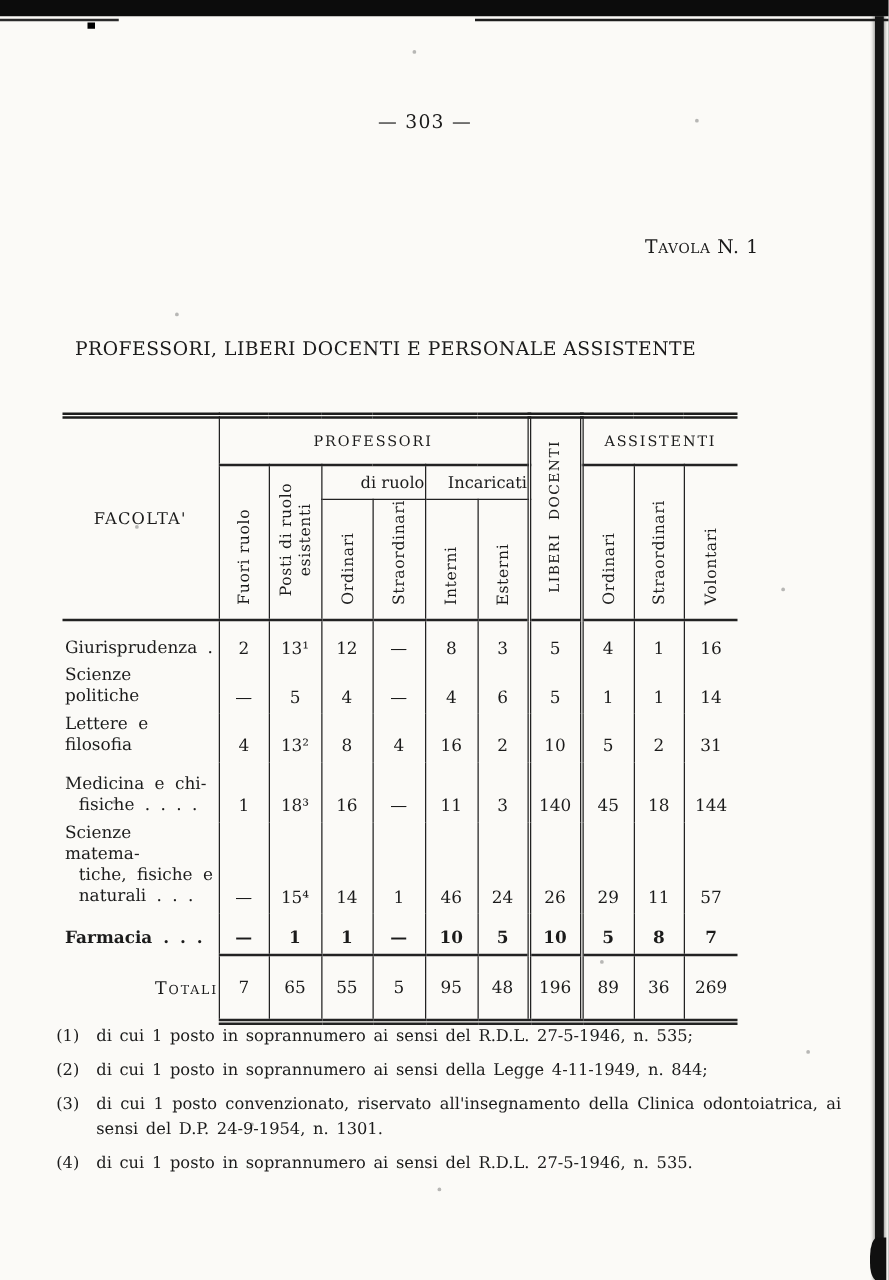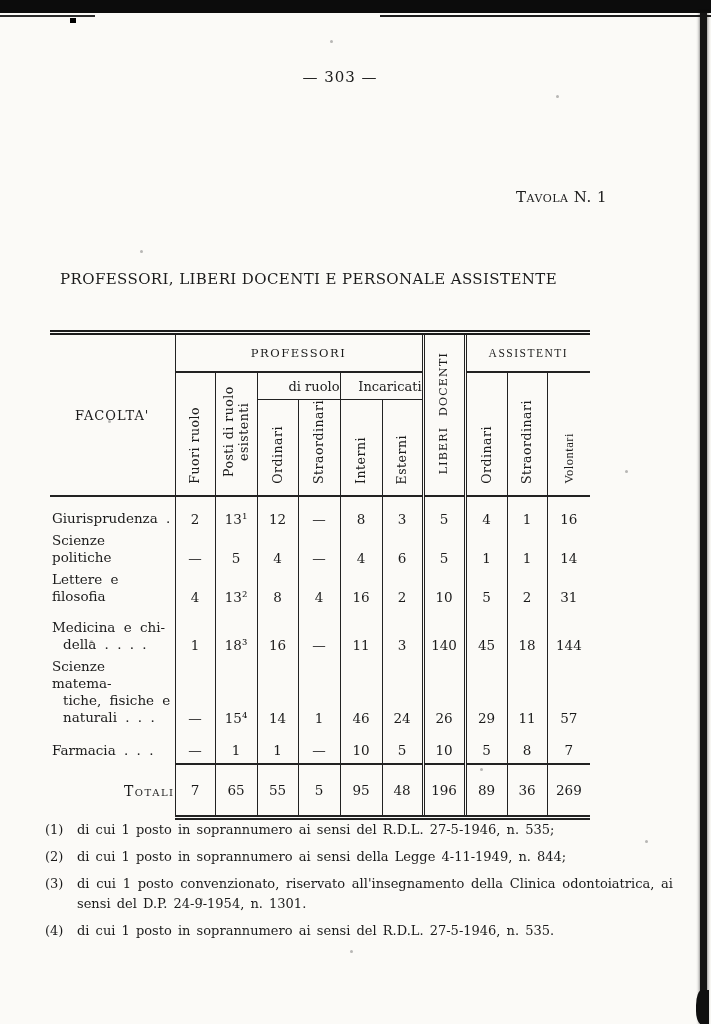--- a/index.html
+++ b/index.html
@@ -15,50 +15,50 @@
   .top-band-line2 { position:absolute; top:15px; left:0; width:95px; height:2px; background:#2a2a2a; }
   .right-band { position:absolute; top:13px; right:4px; width:7px; height:1011px; background:#141414; box-shadow:0 0 3px 1px rgba(20,20,20,.45); }
   .right-blob { position:absolute; bottom:0; right:2px; width:13px; height:34px; background:#101010; border-radius:45% 0 0 40%; }
   .corner-dot { position:absolute; top:18px; left:70px; width:6px; height:5px; background:#000; }
   .speck { position:absolute; width:3px; height:3px; background:#3a3a3a; opacity:.35; border-radius:50%; }
   .s1{top:40px;left:330px}.s2{top:95px;left:556px}.s3{top:250px;left:140px}.s4{top:470px;left:625px}
   .s5{top:640px;left:90px}.s6{top:768px;left:480px}.s7{top:950px;left:350px}.s8{top:898px;left:200px}
   .s9{top:840px;left:645px}.s10{top:420px;left:108px}
 
   
-  .page-number { position:absolute; top:68px; left:0; width:680px; text-align:center; font-size:15px; letter-spacing:1px; }
+  .page-number { position:absolute; top:88px; left:0; width:680px; text-align:center; font-size:15px; letter-spacing:1px; }
   .tavola { position:absolute; top:188px; right:104px; font-size:15px; font-variant:small-caps; letter-spacing:.5px; }
   .doc-title { position:absolute; top:270px; left:60px; width:540px; font-size:15px; letter-spacing:.4px; white-space:nowrap; }
 
   
   .tbl-wrap { position:absolute; top:330px; left:50px; }
   table { border-collapse:collapse; table-layout:fixed; width:540px; border-top:5px double #1c1c1c; }
   th, td { padding:0; font-weight:normal; }
   thead th { border-left:1px solid #222; border-right:1px solid #222; }
   thead tr:first-child th:first-child { border-left:none; }
-  thead th.noborder-r { border-right:none;font-family:Liberation Serif, serif; }
+  thead th.noborder-r { border-right:none; }
   .grp { font-size:11.5px; letter-spacing:1.5px; vertical-align:middle; text-align:center; border-bottom:2px solid #222; height:36px; }
   .subgrp { font-size:13px; text-align:right; vertical-align:middle; border-bottom:1.5px solid #222; height:26px; }
   .facolta-h { font-size:13px; letter-spacing:1px; text-align:center; vertical-align:middle; }
   .vert { writing-mode:vertical-rl; transform:rotate(180deg); display:inline-block; font-size:12.5px; letter-spacing:.5px; white-space:nowrap; line-height:16px; }
   .vert.wrap2 { white-space:normal; max-height:104px; line-height:15px; text-align:center; }
   .vcell { text-align:center; vertical-align:bottom; padding-bottom:7px; }
   .ld-head { text-align:center; vertical-align:middle; }
   .ld-head .vert { font-size:11px; letter-spacing:1.2px; word-spacing:6px; }
   .ld { border-left:3px double #222 !important; border-right:3px double #222 !important; }
   .hb { border-bottom:2px solid #222; }
 
   tbody td { border-left:1px solid #222; border-right:1px solid #222; font-size:13.5px; vertical-align:bottom; }
   tbody td:first-child { border-left:none; }
   tbody td:last-child { border-right:none; }
   tbody td.num { text-align:center; padding-bottom:5px; }
   td.rowlabel { font-size:13.5px; padding:0 2px 5px 2px; word-spacing:4px; line-height:17px; }
   .lbl-line.cont { padding-left:11px; }
   tr.r0 td { height:30px; } tr.r1 td { height:26px; } tr.r2 td { height:26px;margin-left:29px; }
-  tr.r3 td { height:43px; } tr.r4 td { height:58px; } tr.r5 td { height:27px; }
+  tr.r3 td { height:43px; } tr.r4 td { height:58px; } tr.r5 td { height:27px;font-weight:bold; }
 
   tfoot td { border-left:1px solid #222; border-right:1px solid #222; border-top:2px solid #222; border-bottom:5px double #222; height:50px; font-size:13.5px; text-align:center; vertical-align:middle; }
   tfoot td:first-child { border-left:none; border-top:none; border-bottom:none; }
   tfoot td:last-child { border-right:none;text-align:center; }
   .totali-label { font-variant:small-caps; letter-spacing:1.5px; font-size:14px; text-align:right; }
 
   
   .footnotes { position:absolute; top:820px; left:45px; width:628px; font-size:13px; }
   .footnote { display:grid; grid-template-columns:32px 1fr; margin-bottom:7px; line-height:20px; text-align:justify; word-spacing:2px; }
   .fn-marker { text-align:left; }
@@ -191,21 +191,21 @@
             <td class="num">16</td>
             <td class="num">2</td>
             <td class="num ld">10</td>
             <td class="num">5</td>
             <td class="num">2</td>
             <td class="num">31</td>
           </tr>
           <tr class="r3">
             <td class="rowlabel">
               <div class="lbl-line">Medicina e chi-</div>
-              <div class="lbl-line cont">della . . . .</div>
+              <div class="lbl-line cont">fisiche . . . .</div>
             </td>
             <td class="num">1</td>
             <td class="num">18³</td>
             <td class="num">16</td>
             <td class="num">—</td>
             <td class="num">11</td>
             <td class="num">3</td>
             <td class="num ld">140</td>
             <td class="num">45</td>
             <td class="num">18</td>

